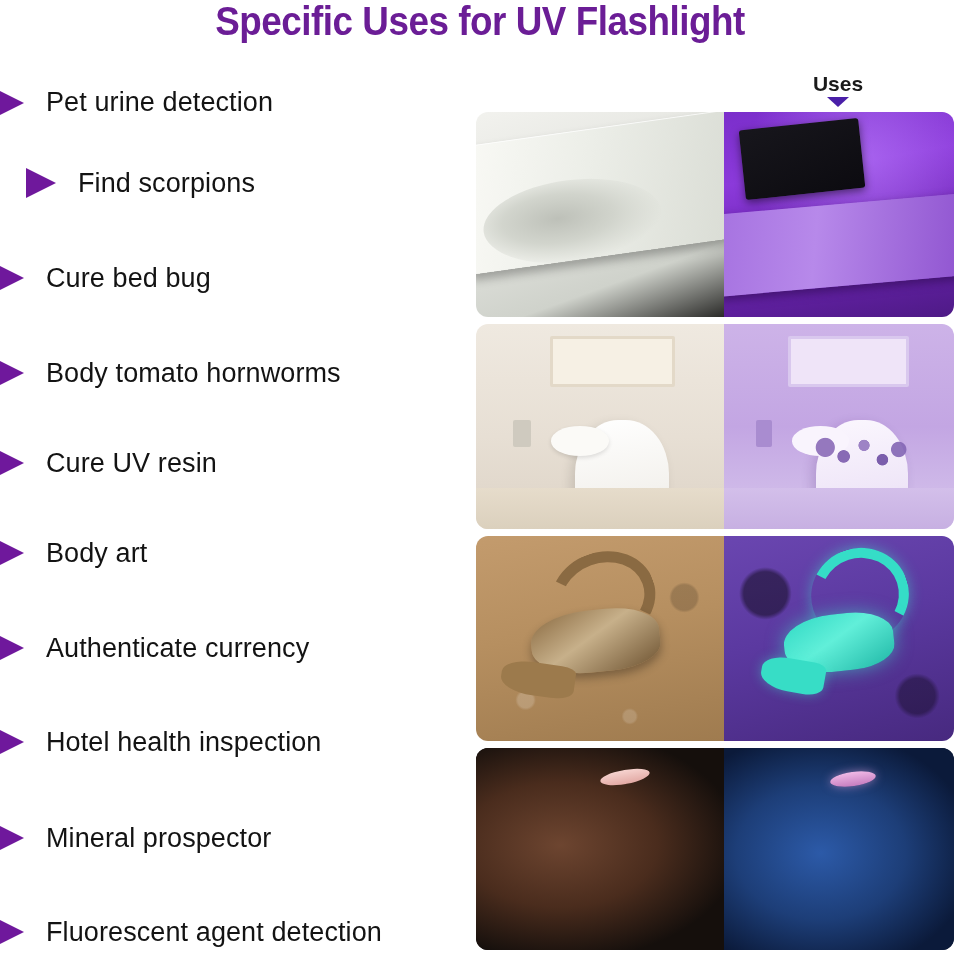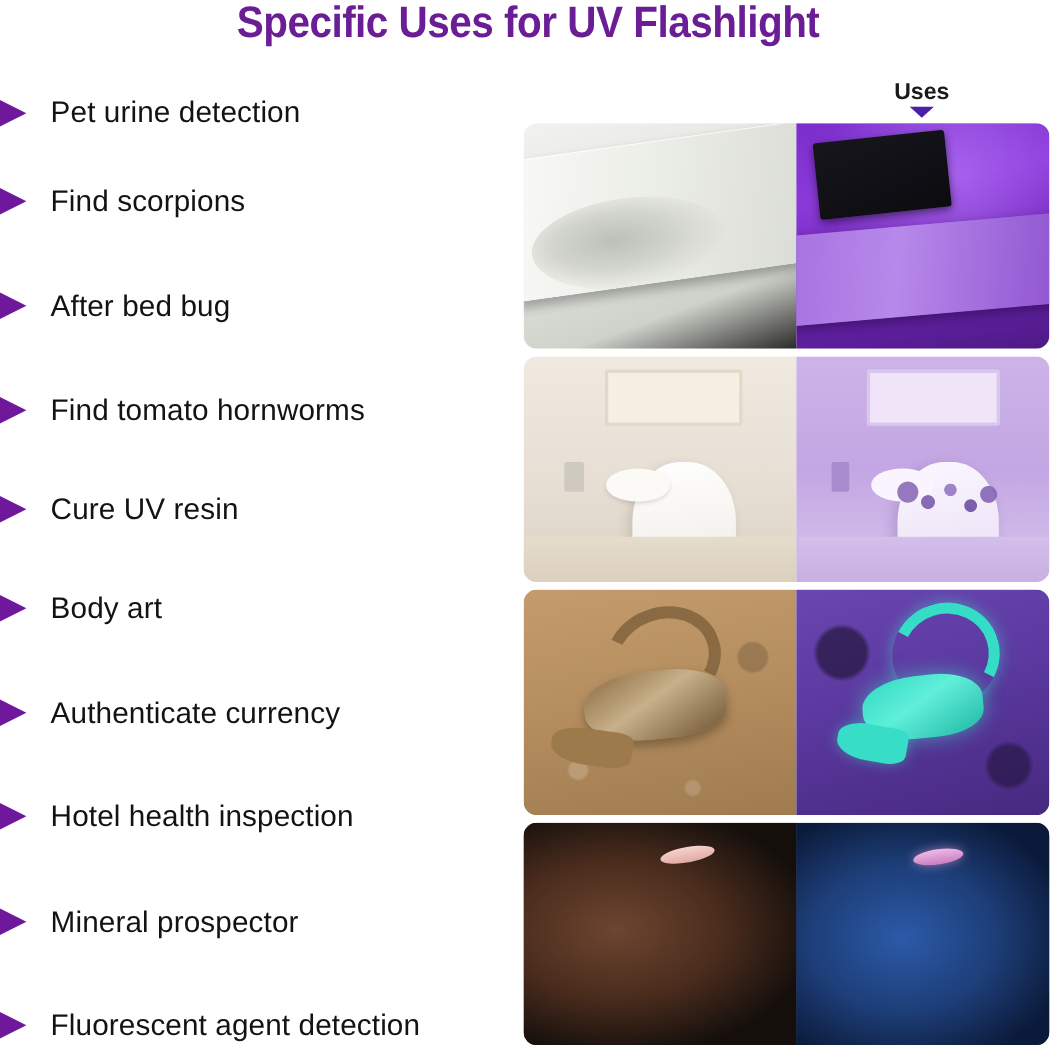--- a/index.html
+++ b/index.html
@@ -333,39 +333,39 @@
 
 <div id="uses-list">
 
   <div class="use-item" style="top:10px;align-items:flex-end;">
     <span class="bullet-arrow">
         <i></i>
       </span>
     <span class="use-label">Pet urine detection</span>
   </div>
 
-  <div class="use-item" style="top:99px;">
+  <div class="use-item" style="top:99px;padding-left:32px;">
     <span class="bullet-arrow">
         <i></i>
       </span>
     <span class="use-label">Find scorpions</span>
   </div>
 
   <div class="use-item" style="top:194px;">
     <span class="bullet-arrow">
         <i></i>
       </span>
-    <span class="use-label">After bed bug</span>
+    <span class="use-label">Cure bed bug</span>
   </div>
 
   <div class="use-item" style="top:289px;">
     <span class="bullet-arrow">
         <i></i>
       </span>
-    <span class="use-label">Find tomato hornworms</span>
+    <span class="use-label">Body tomato hornworms</span>
   </div>
 
   <div class="use-item" style="top:469px;">
     <span class="bullet-arrow">
         <i></i>
       </span>
     <span class="use-label">Body art</span>
   </div>
 
   <div class="use-item" style="top:379px;">

